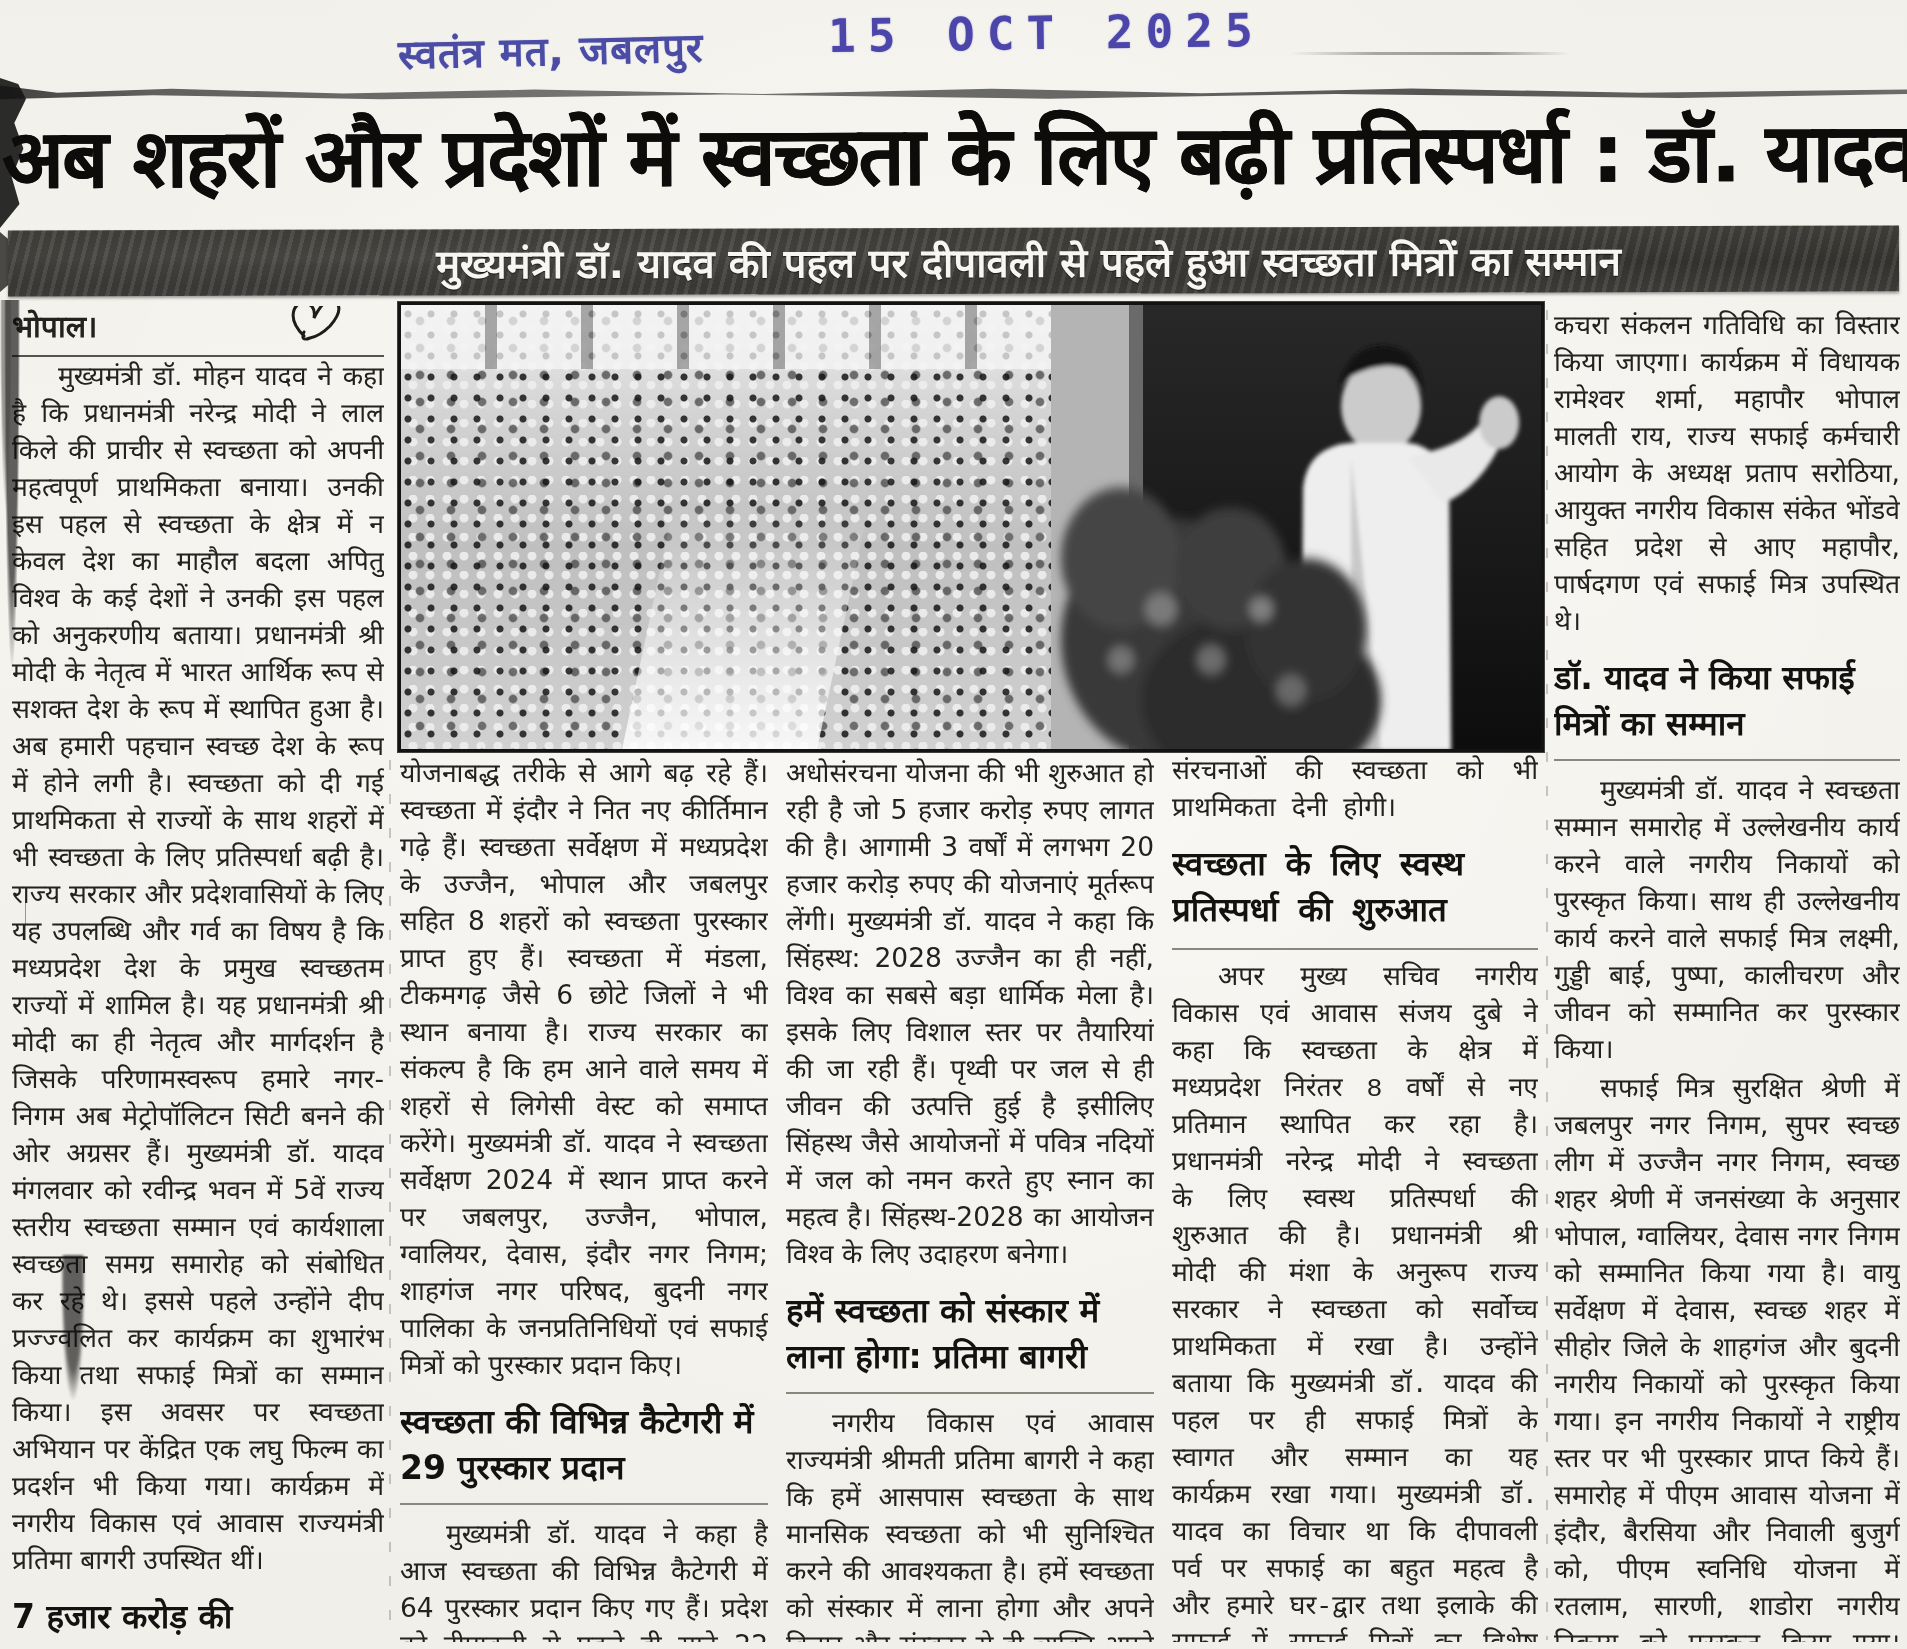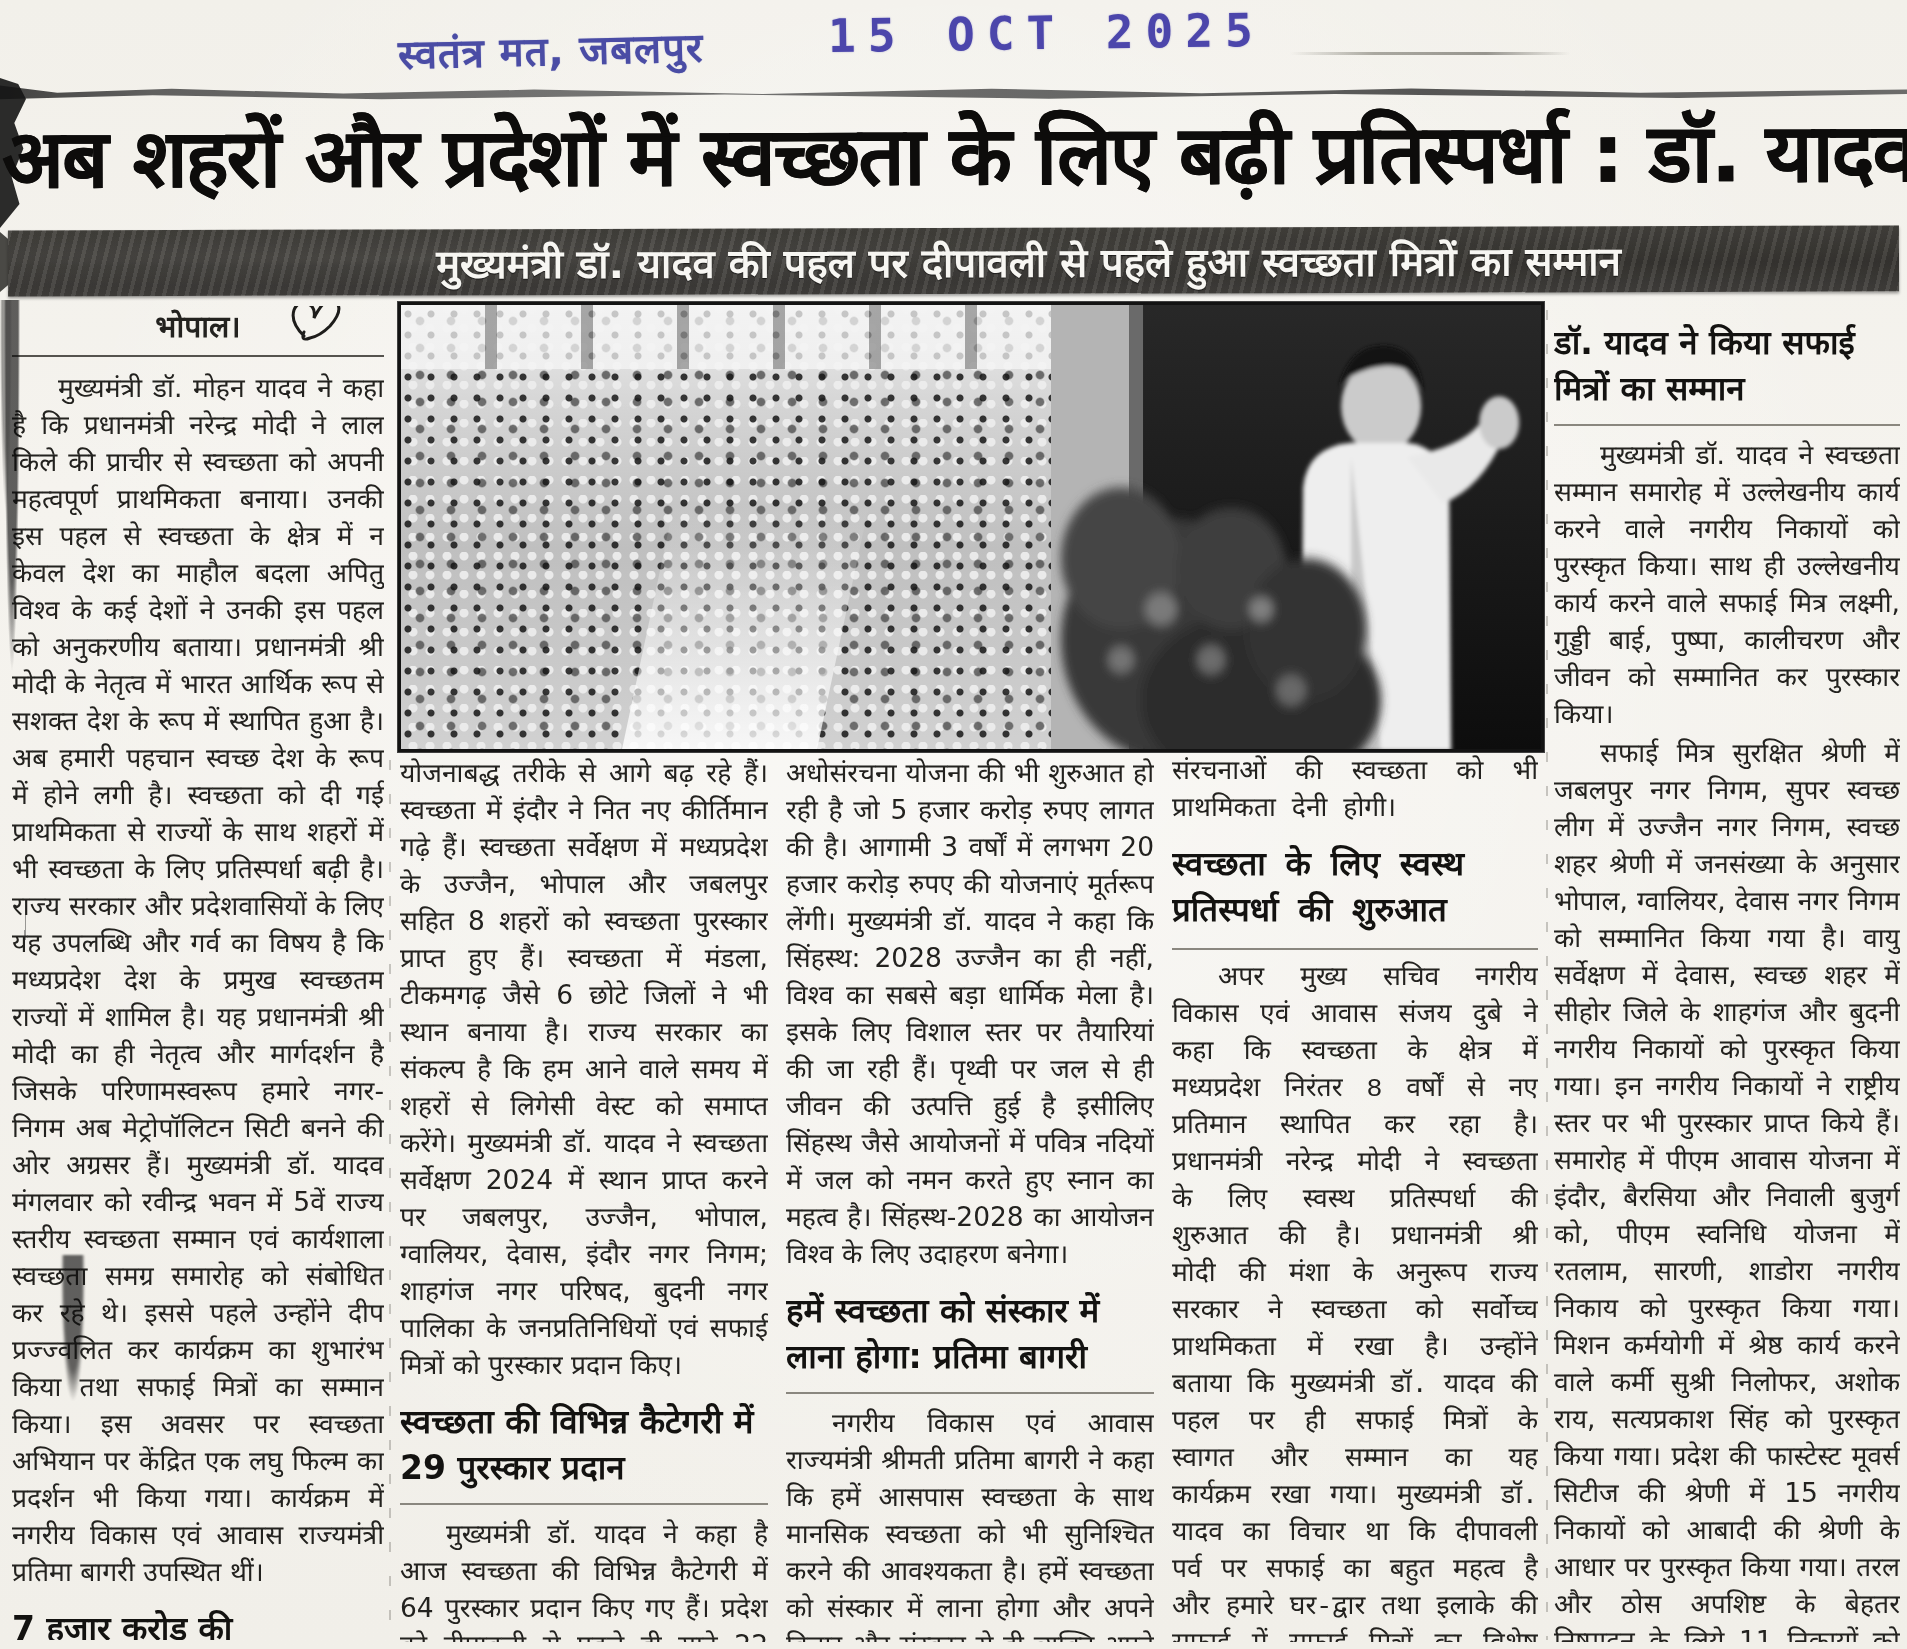--- a/index.html
+++ b/index.html
@@ -97,22 +97,22 @@
   }
   .photo-speaker{position:absolute;left:57%;top:0;width:43%;height:100%;}
   
   .col{
     position:absolute;overflow:hidden;
     font-size:26.5px;line-height:37px;text-align:justify;color:#23221f;
   }
   .col p{margin:0 0 2px 0;text-indent:46px;}
   .col p.cont{text-indent:0;}
   .dateline{
-    position:relative;text-align:center;font-weight:bold;font-size:30px;
-    padding:2px 0 10px 0;margin-bottom:12px;border-bottom:2px solid #55534e;
+    position:relative;text-align:left;font-weight:bold;font-size:30px;
+    padding:2px 0 10px 0;border-bottom:2px solid #55534e;
   }
   .heart-mark{position:absolute;right:42px;top:-14px;}
   .subhead{
     text-align:left;font-weight:800;font-size:33px;line-height:46px;
     padding:14px 0 12px 0;margin-bottom:10px;border-bottom:2px solid #8a877f;
     text-indent:0 !important;letter-spacing:0;color:#131210;
   }
   #col1{left:12px;top:306px;width:372px;height:1334px;}
   #col2{left:400px;top:754px;width:368px;height:888px;}
   #col3{left:786px;top:754px;width:368px;height:888px;}
@@ -231,20 +231,21 @@
     <p>नगरीय विकास एवं आवास राज्यमंत्री श्रीमती प्रतिमा बागरी ने कहा कि हमें आसपास स्वच्छता के साथ मानसिक स्वच्छता को भी सुनिश्चित करने की आवश्यकता है। हमें स्वच्छता को संस्कार में लाना होगा और अपने विचार और संस्कार से ही व्यक्ति अपने आसपास की स्वच्छता के लिए सक्रिय होता है। हमें वार्डवार कचरा प्रबंधन सुनिश्चित करते हुए कचरा संग्रहण के लिए सक्रिय होना होगा, तभी शहरों को सुंदर बनाया जा सकेगा। सड़कों और गलियों के साथ-साथ जल</p>
   </div>
 
   <div class="col" id="col4">
     <p class="cont">संरचनाओं की स्वच्छता को भी प्राथमिकता देनी होगी।</p>
     <div class="subhead">स्वच्छता के लिए स्वस्थ प्रतिस्पर्धा की शुरुआत</div>
     <p>अपर मुख्य सचिव नगरीय विकास एवं आवास संजय दुबे ने कहा कि स्वच्छता के क्षेत्र में मध्यप्रदेश निरंतर 8 वर्षों से नए प्रतिमान स्थापित कर रहा है। प्रधानमंत्री नरेन्द्र मोदी ने स्वच्छता के लिए स्वस्थ प्रतिस्पर्धा की शुरुआत की है। प्रधानमंत्री श्री मोदी की मंशा के अनुरूप राज्य सरकार ने स्वच्छता को सर्वोच्च प्राथमिकता में रखा है। उन्होंने बताया कि मुख्यमंत्री डॉ. यादव की पहल पर ही सफाई मित्रों के स्वागत और सम्मान का यह कार्यक्रम रखा गया। मुख्यमंत्री डॉ. यादव का विचार था कि दीपावली पर्व पर सफाई का बहुत महत्व है और हमारे घर-द्वार तथा इलाके की सफाई में सफाई मित्रों का विशेष महत्व रहता है। स्वच्छता मित्रों का सम्मान दीपावली से पहले किया जाए। मुख्यमंत्री डॉ. यादव की इस प्रतिबद्धता के परिणाम स्वरूप ही यह कार्यक्रम आयोजित किया गया है। उन्होंने कहा कि हमारा संकल्प है कि इस वर्ष बारिश से पहले प्रदेश के लगभग 40 नगरीय निकायों में वर्षों से जमा कचरे को हटा दिया जाएगा। प्रदेश में डोर टू डोर</p>
   </div>
 
   <div class="col" id="col5">
+    <p class="cont">कचरा संकलन गतिविधि का विस्तार किया जाएगा। कार्यक्रम में विधायक रामेश्वर शर्मा, महापौर भोपाल मालती राय, राज्य सफाई कर्मचारी आयोग के अध्यक्ष प्रताप सरोठिया, आयुक्त नगरीय विकास संकेत भोंडवे सहित प्रदेश से आए महापौर, पार्षदगण एवं सफाई मित्र उपस्थित थे।</p>
     <div class="subhead">डॉ. यादव ने किया सफाई मित्रों का सम्मान</div>
     <p>मुख्यमंत्री डॉ. यादव ने स्वच्छता सम्मान समारोह में उल्लेखनीय कार्य करने वाले नगरीय निकायों को पुरस्कृत किया। साथ ही उल्लेखनीय कार्य करने वाले सफाई मित्र लक्ष्मी, गुड्डी बाई, पुष्पा, कालीचरण और जीवन को सम्मानित कर पुरस्कार किया।</p>
     <p>सफाई मित्र सुरक्षित श्रेणी में जबलपुर नगर निगम, सुपर स्वच्छ लीग में उज्जैन नगर निगम, स्वच्छ शहर श्रेणी में जनसंख्या के अनुसार भोपाल, ग्वालियर, देवास नगर निगम को सम्मानित किया गया है। वायु सर्वेक्षण में देवास, स्वच्छ शहर में सीहोर जिले के शाहगंज और बुदनी नगरीय निकायों को पुरस्कृत किया गया। इन नगरीय निकायों ने राष्ट्रीय स्तर पर भी पुरस्कार प्राप्त किये हैं। समारोह में पीएम आवास योजना में इंदौर, बैरसिया और निवाली बुजुर्ग को, पीएम स्वनिधि योजना में रतलाम, सारणी, शाडोरा नगरीय निकाय को पुरस्कृत किया गया। मिशन कर्मयोगी में श्रेष्ठ कार्य करने वाले कर्मी सुश्री निलोफर, अशोक राय, सत्यप्रकाश सिंह को पुरस्कृत किया गया। प्रदेश की फास्टेस्ट मूवर्स सिटीज की श्रेणी में 15 नगरीय निकायों को आबादी की श्रेणी के आधार पर पुरस्कृत किया गया। तरल और ठोस अपशिष्ट के बेहतर निष्पादन के लिये 11 निकायों को पुरस्कृत किया गया।</p>
   </div>
 
   <div class="left-smudge"></div>
   <div class="left-smudge2"></div>
   <div class="col-rule" id="rule1"></div>
   <div class="col-rule" id="rule4"></div>
 

